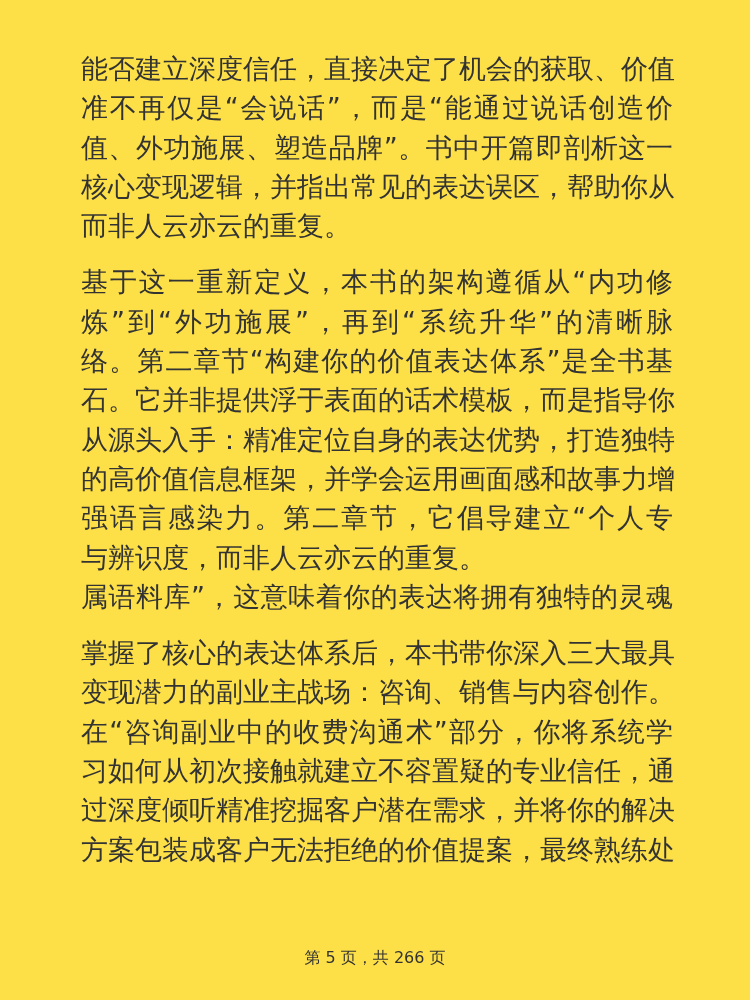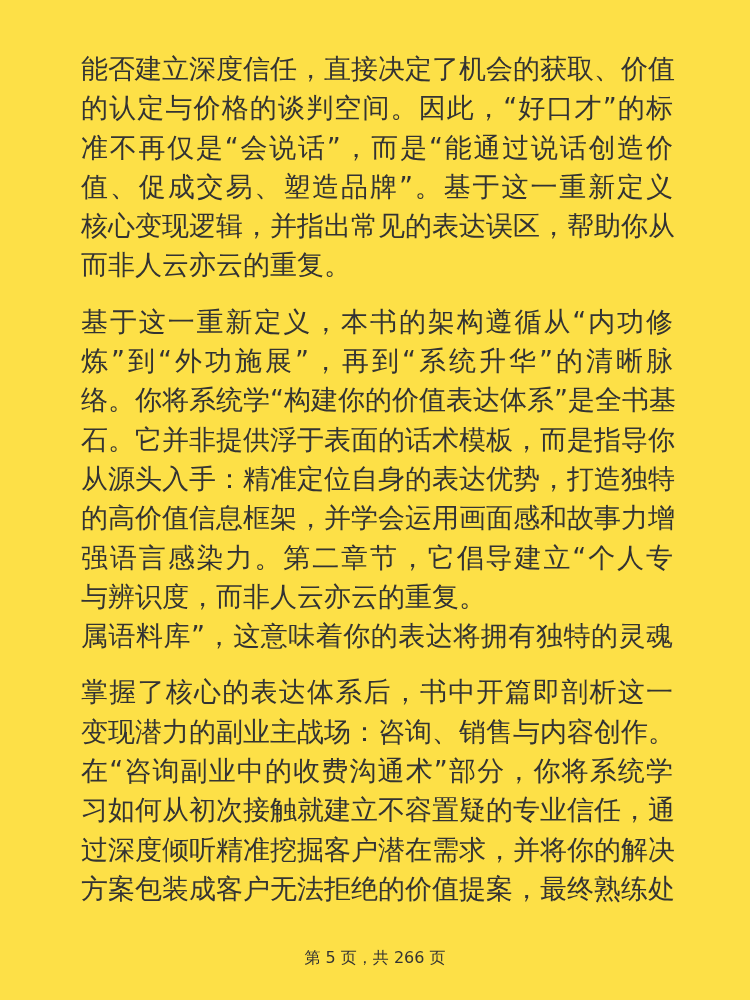--- a/index.html
+++ b/index.html
@@ -52,39 +52,38 @@
     color: #333333;
   }
 </style>
 </head>
 <body>
 
 <div class="page">
   <div class="content" id="paragraphs-container">
       <div class="paragraph">
         <div class="para-line">能否建立深度信任，直接决定了机会的获取、价值</div>
-        <div class="para-line">的认定与价格的谈判空间。因此，“好口才”的标</div>
         <div class="para-line">准不再仅是“会说话”，而是“能通过说话创造价</div>
-        <div class="para-line">值、促成交易、塑造品牌”。基于这一重新定义</div>
+        <div class="para-line">值、外功施展、塑造品牌”。书中开篇即剖析这一</div>
         <div class="para-line">核心变现逻辑，并指出常见的表达误区，帮助你从</div>
         <div class="para-line is-last">而非人云亦云的重复。</div>
       </div>
       <div class="paragraph">
         <div class="para-line">基于这一重新定义，本书的架构遵循从“内功修</div>
         <div class="para-line">炼”到“外功施展”，再到“系统升华”的清晰脉</div>
-        <div class="para-line">络。你将系统学“构建你的价值表达体系”是全书基</div>
+        <div class="para-line">络。第二章节“构建你的价值表达体系”是全书基</div>
         <div class="para-line">石。它并非提供浮于表面的话术模板，而是指导你</div>
         <div class="para-line">从源头入手：精准定位自身的表达优势，打造独特</div>
         <div class="para-line">的高价值信息框架，并学会运用画面感和故事力增</div>
         <div class="para-line">强语言感染力。第二章节，它倡导建立“个人专</div>
         <div class="para-line is-last">与辨识度，而非人云亦云的重复。</div>
         <div class="para-line">属语料库”，这意味着你的表达将拥有独特的灵魂</div>
       </div>
       <div class="paragraph">
-        <div class="para-line">掌握了核心的表达体系后，书中开篇即剖析这一</div>
+        <div class="para-line">掌握了核心的表达体系后，本书带你深入三大最具</div>
         <div class="para-line">变现潜力的副业主战场：咨询、销售与内容创作。</div>
         <div class="para-line">在“咨询副业中的收费沟通术”部分，你将系统学</div>
         <div class="para-line">习如何从初次接触就建立不容置疑的专业信任，通</div>
         <div class="para-line">过深度倾听精准挖掘客户潜在需求，并将你的解决</div>
         <div class="para-line is-last">方案包装成客户无法拒绝的价值提案，最终熟练处</div>
       </div>
     </div>
   <div class="footer">
     <span>第 5 页，共 266 页</span>
   </div>

